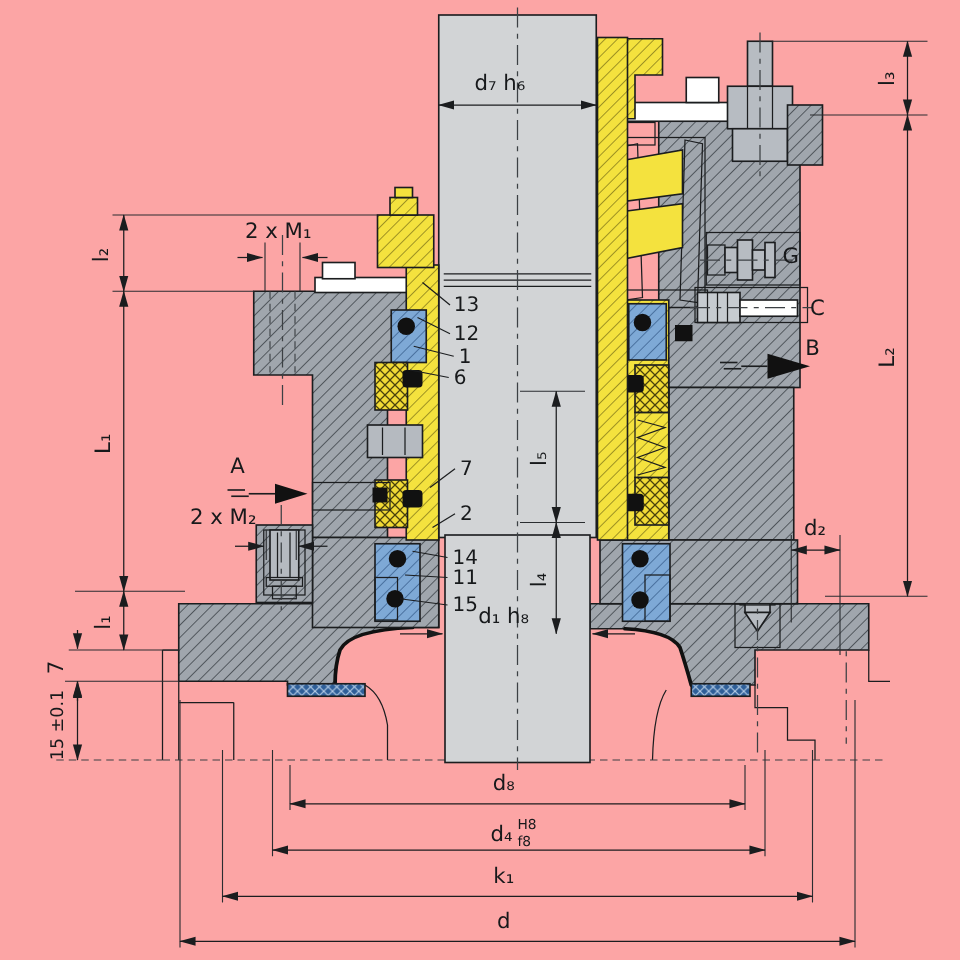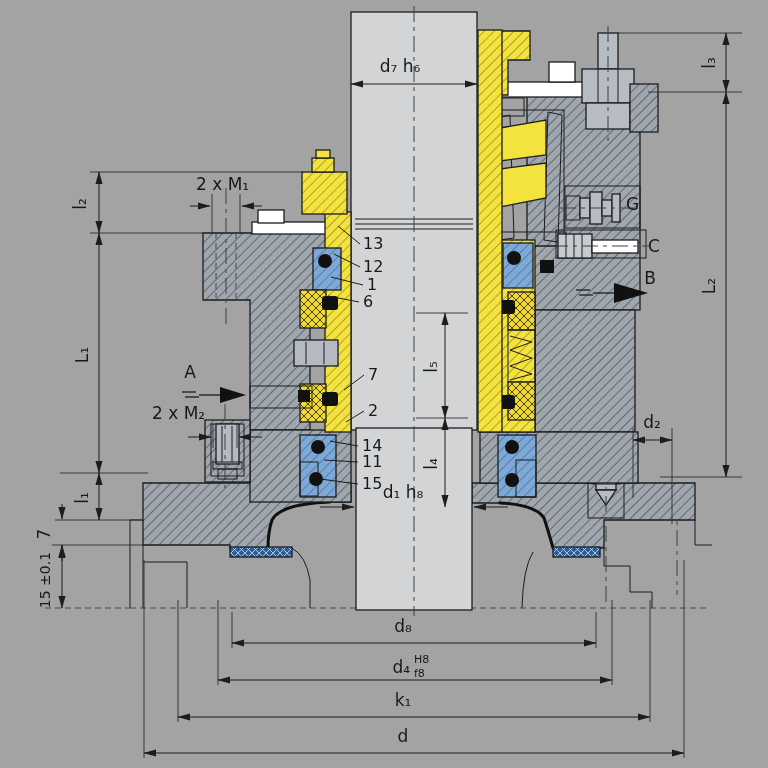--- a/index.html
+++ b/index.html
@@ -1,16 +1,16 @@
 <!DOCTYPE html>
 <html><head>
 <meta charset="utf-8">
 <style>
   html,body{margin:0;padding:0;background:#fff;}
-  .stage{width:768px;height:768px;background:#a3a3a3;position:relative;overflow:hidden;}
+  .stage{width:768px;height:768px;background:#fca5a5;position:relative;overflow:hidden;}
   svg{display:block;}
   svg text{font-family:"DejaVu Sans",sans-serif;fill:#17191b;}
   .dim{font-size:17px;}
   .part{font-size:16px;}
   .fit{font-size:11px;}
   .tol{font-size:14px;}
   .thin{stroke:#1b1d1f;stroke-width:1;fill:none;}
   .ref{stroke:#2a2d30;stroke-width:0.9;fill:none;}
   .out{stroke:#1b1d1f;stroke-width:1.3;}
   .thick{stroke:#111;stroke-width:3;fill:none;stroke-linecap:round;}

